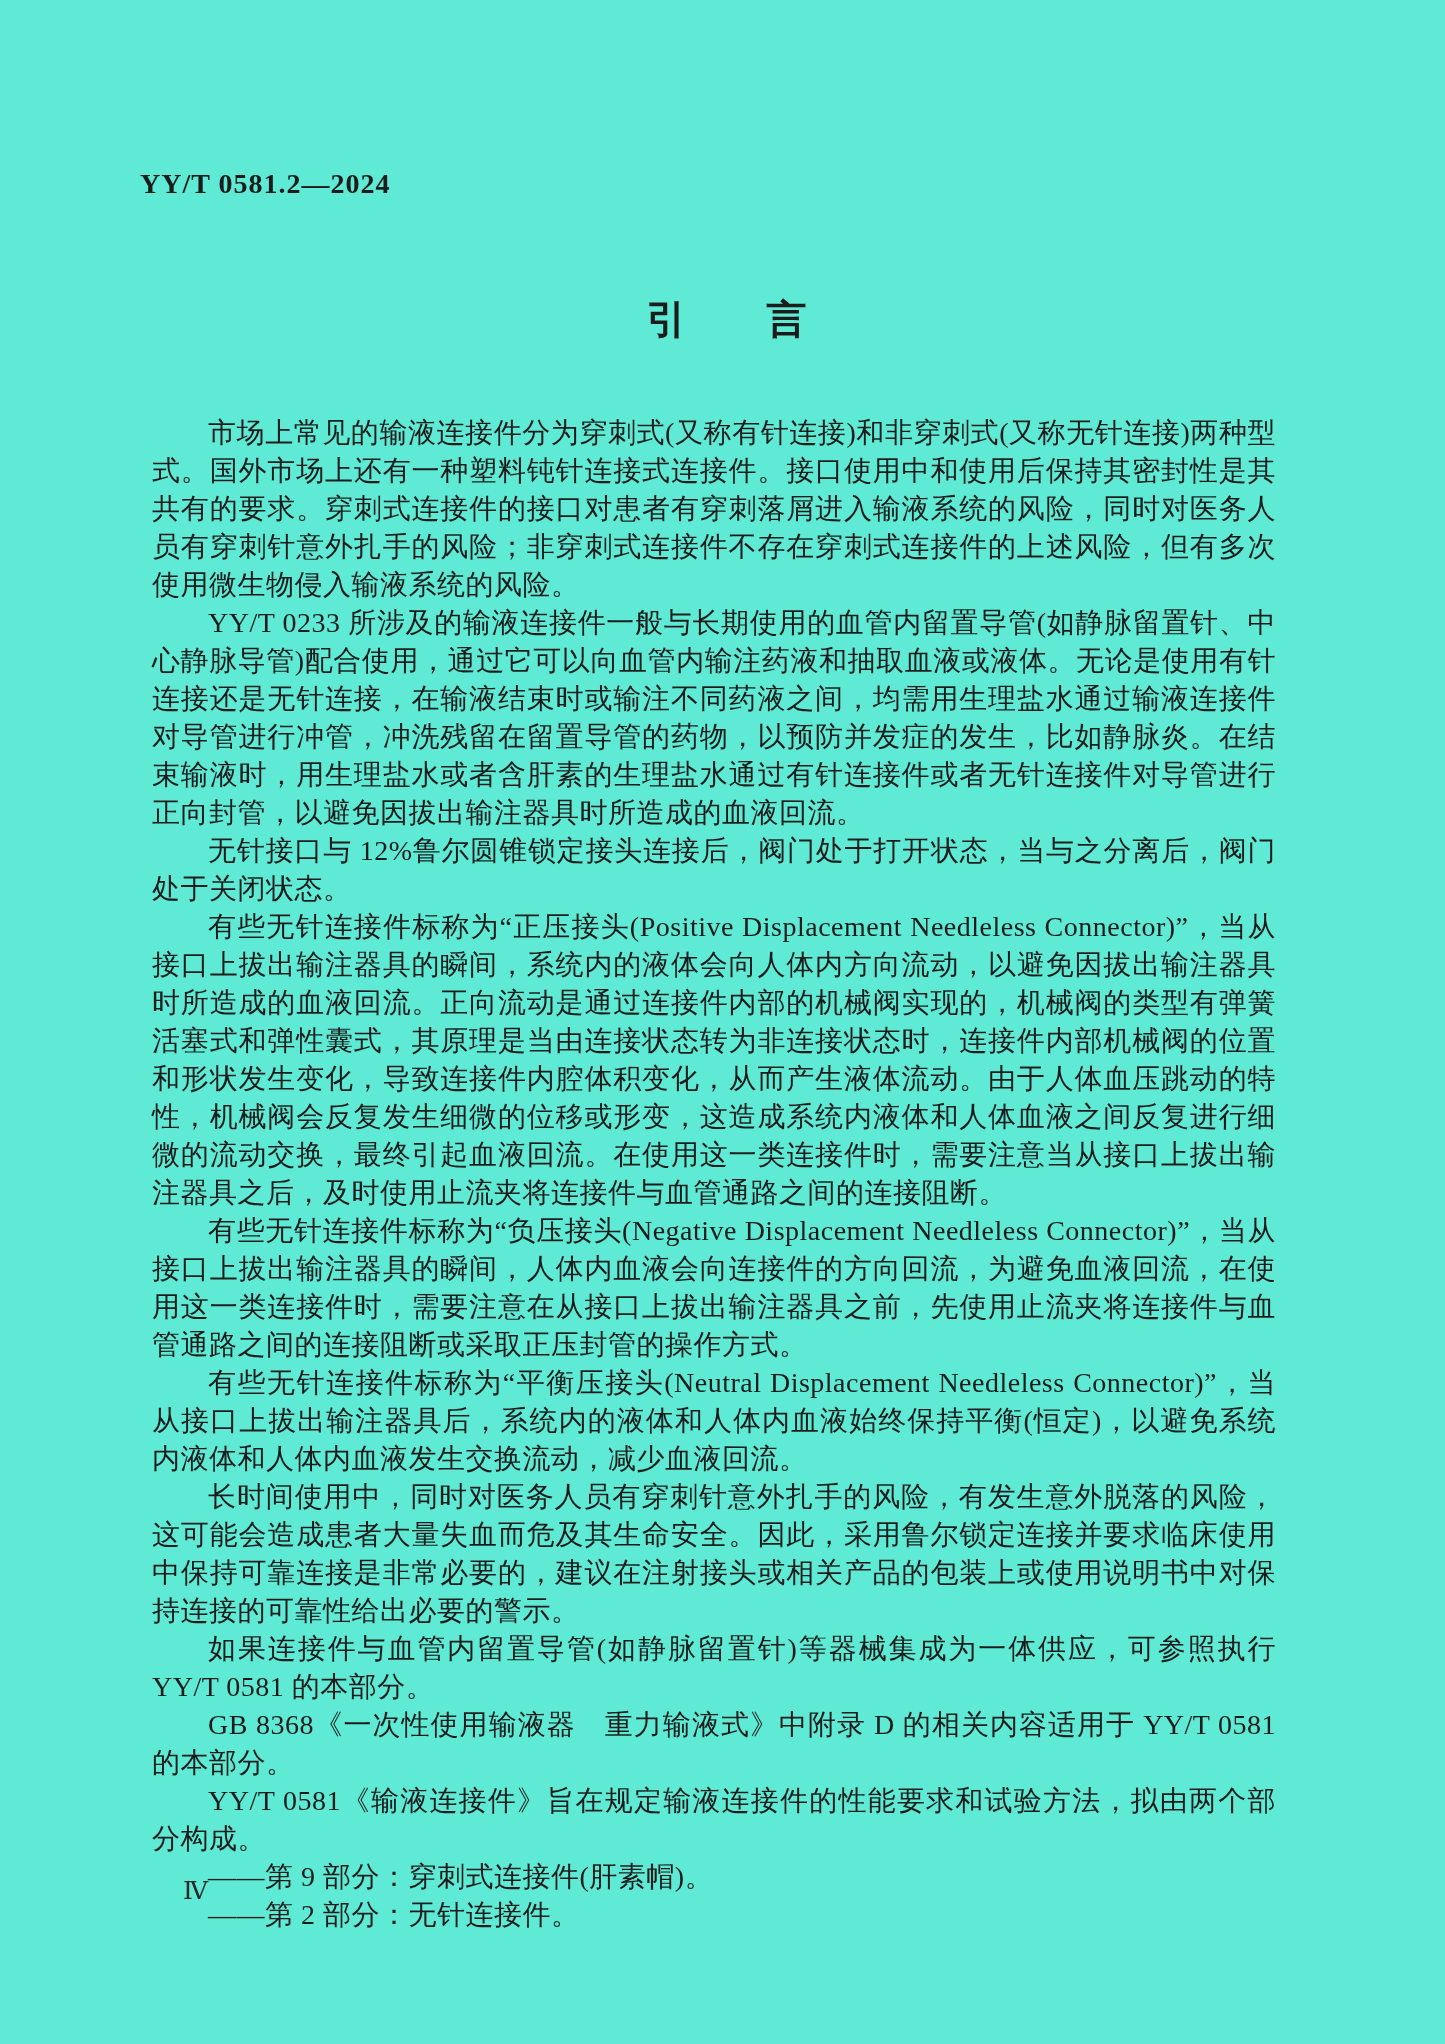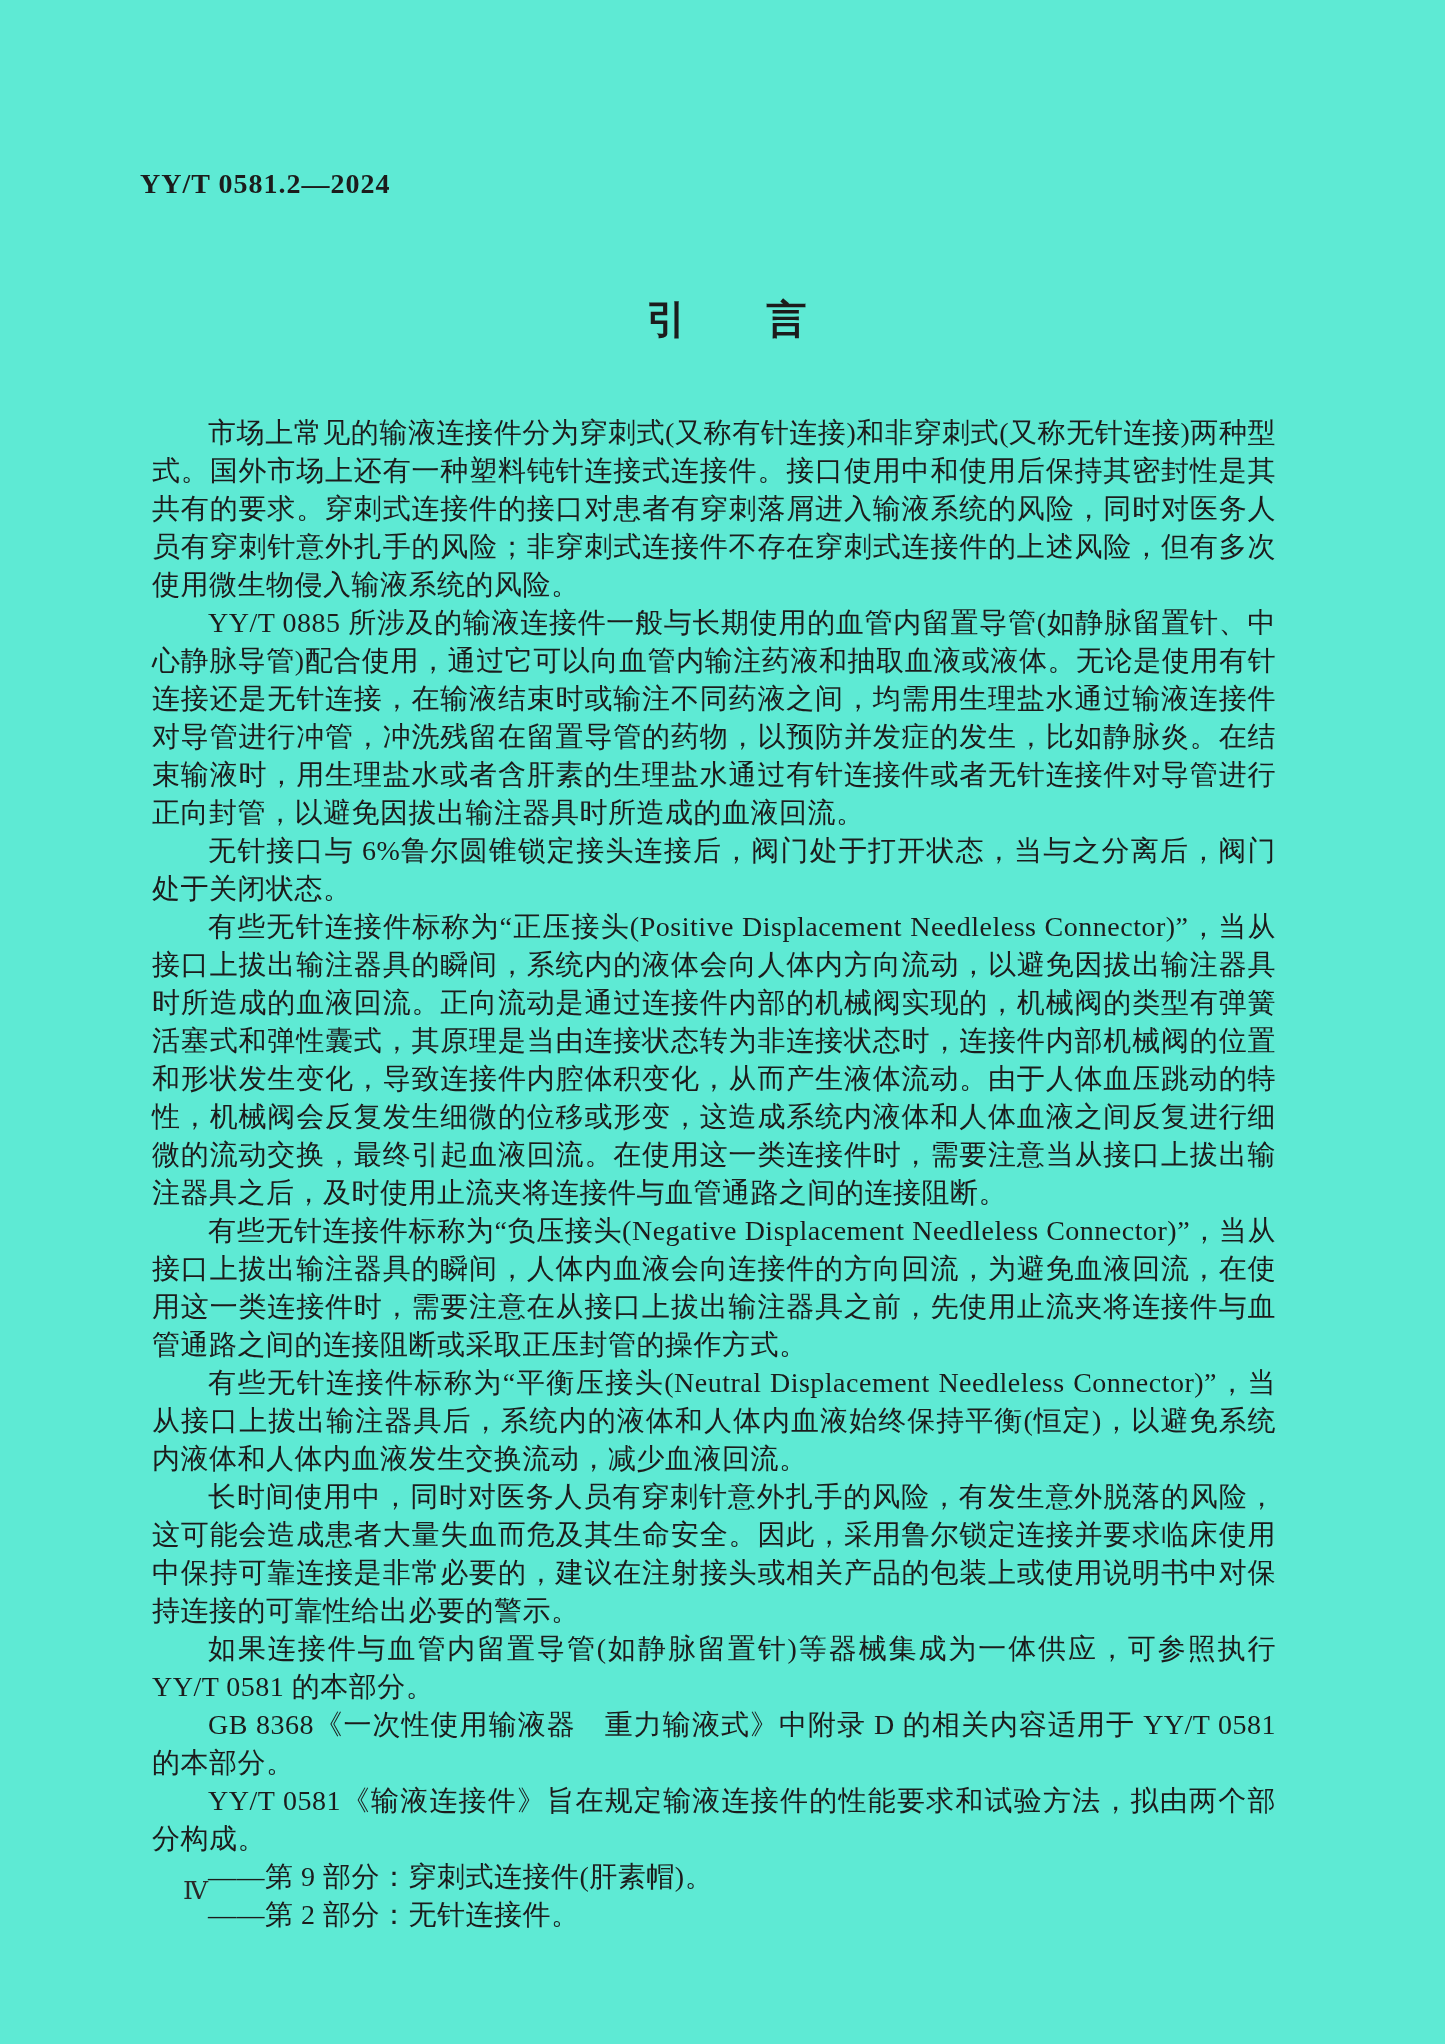--- a/index.html
+++ b/index.html
@@ -65,22 +65,22 @@
 <body>
 
 <div class="page">
 
   <div class="doc-header">YY/T 0581.2—2024</div>
 
   <h1 class="doc-title">引　　言</h1>
 
   <div class="doc-body">
     <p>市场上常见的输液连接件分为穿刺式(又称有针连接)和非穿刺式(又称无针连接)两种型式。国外市场上还有一种塑料钝针连接式连接件。接口使用中和使用后保持其密封性是其共有的要求。穿刺式连接件的接口对患者有穿刺落屑进入输液系统的风险，同时对医务人员有穿刺针意外扎手的风险；非穿刺式连接件不存在穿刺式连接件的上述风险，但有多次使用微生物侵入输液系统的风险。</p>
-    <p>YY/T 0885 所涉及的输液连接件一般与长期使用的血管内留置导管(如静脉留置针、中心静脉导管)配合使用，通过它可以向血管内输注药液和抽取血液或液体。无论是使用有针连接还是无针连接，在输液结束时或输注不同药液之间，均需用生理盐水通过输液连接件对导管进行冲管，冲洗残留在留置导管的药物，以预防并发症的发生，比如静脉炎。在结束输液时，用生理盐水或者含肝素的生理盐水通过有针连接件或者无针连接件对导管进行正向封管，以避免因拔出输注器具时所造成的血液回流。</p>
-    <p>无针接口与 6%鲁尔圆锥锁定接头连接后，阀门处于打开状态，当与之分离后，阀门处于关闭状态。</p>
+    <p>YY/T 0233 所涉及的输液连接件一般与长期使用的血管内留置导管(如静脉留置针、中心静脉导管)配合使用，通过它可以向血管内输注药液和抽取血液或液体。无论是使用有针连接还是无针连接，在输液结束时或输注不同药液之间，均需用生理盐水通过输液连接件对导管进行冲管，冲洗残留在留置导管的药物，以预防并发症的发生，比如静脉炎。在结束输液时，用生理盐水或者含肝素的生理盐水通过有针连接件或者无针连接件对导管进行正向封管，以避免因拔出输注器具时所造成的血液回流。</p>
+    <p>无针接口与 12%鲁尔圆锥锁定接头连接后，阀门处于打开状态，当与之分离后，阀门处于关闭状态。</p>
     <p>有些无针连接件标称为“正压接头(Positive Displacement Needleless Connector)”，当从接口上拔出输注器具的瞬间，系统内的液体会向人体内方向流动，以避免因拔出输注器具时所造成的血液回流。正向流动是通过连接件内部的机械阀实现的，机械阀的类型有弹簧活塞式和弹性囊式，其原理是当由连接状态转为非连接状态时，连接件内部机械阀的位置和形状发生变化，导致连接件内腔体积变化，从而产生液体流动。由于人体血压跳动的特性，机械阀会反复发生细微的位移或形变，这造成系统内液体和人体血液之间反复进行细微的流动交换，最终引起血液回流。在使用这一类连接件时，需要注意当从接口上拔出输注器具之后，及时使用止流夹将连接件与血管通路之间的连接阻断。</p>
     <p>有些无针连接件标称为“负压接头(Negative Displacement Needleless Connector)”，当从接口上拔出输注器具的瞬间，人体内血液会向连接件的方向回流，为避免血液回流，在使用这一类连接件时，需要注意在从接口上拔出输注器具之前，先使用止流夹将连接件与血管通路之间的连接阻断或采取正压封管的操作方式。</p>
     <p>有些无针连接件标称为“平衡压接头(Neutral Displacement Needleless Connector)”，当从接口上拔出输注器具后，系统内的液体和人体内血液始终保持平衡(恒定)，以避免系统内液体和人体内血液发生交换流动，减少血液回流。</p>
     <p>长时间使用中，同时对医务人员有穿刺针意外扎手的风险，有发生意外脱落的风险，这可能会造成患者大量失血而危及其生命安全。因此，采用鲁尔锁定连接并要求临床使用中保持可靠连接是非常必要的，建议在注射接头或相关产品的包装上或使用说明书中对保持连接的可靠性给出必要的警示。</p>
     <p>如果连接件与血管内留置导管(如静脉留置针)等器械集成为一体供应，可参照执行 YY/T 0581 的本部分。</p>
     <p>GB 8368《一次性使用输液器　重力输液式》中附录 D 的相关内容适用于 YY/T 0581 的本部分。</p>
     <p>YY/T 0581《输液连接件》旨在规定输液连接件的性能要求和试验方法，拟由两个部分构成。</p>
     <p>——第 9 部分：穿刺式连接件(肝素帽)。</p>
     <p>——第 2 部分：无针连接件。</p>
   </div>

